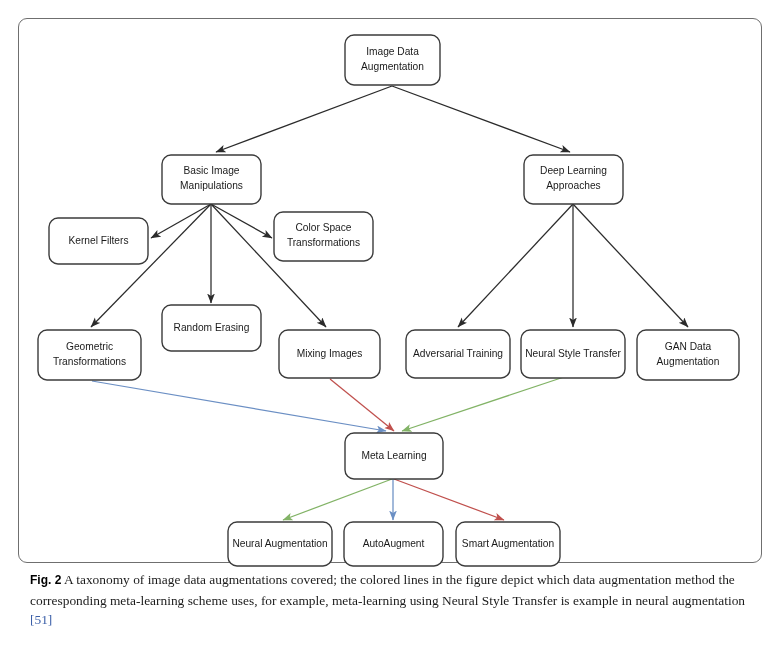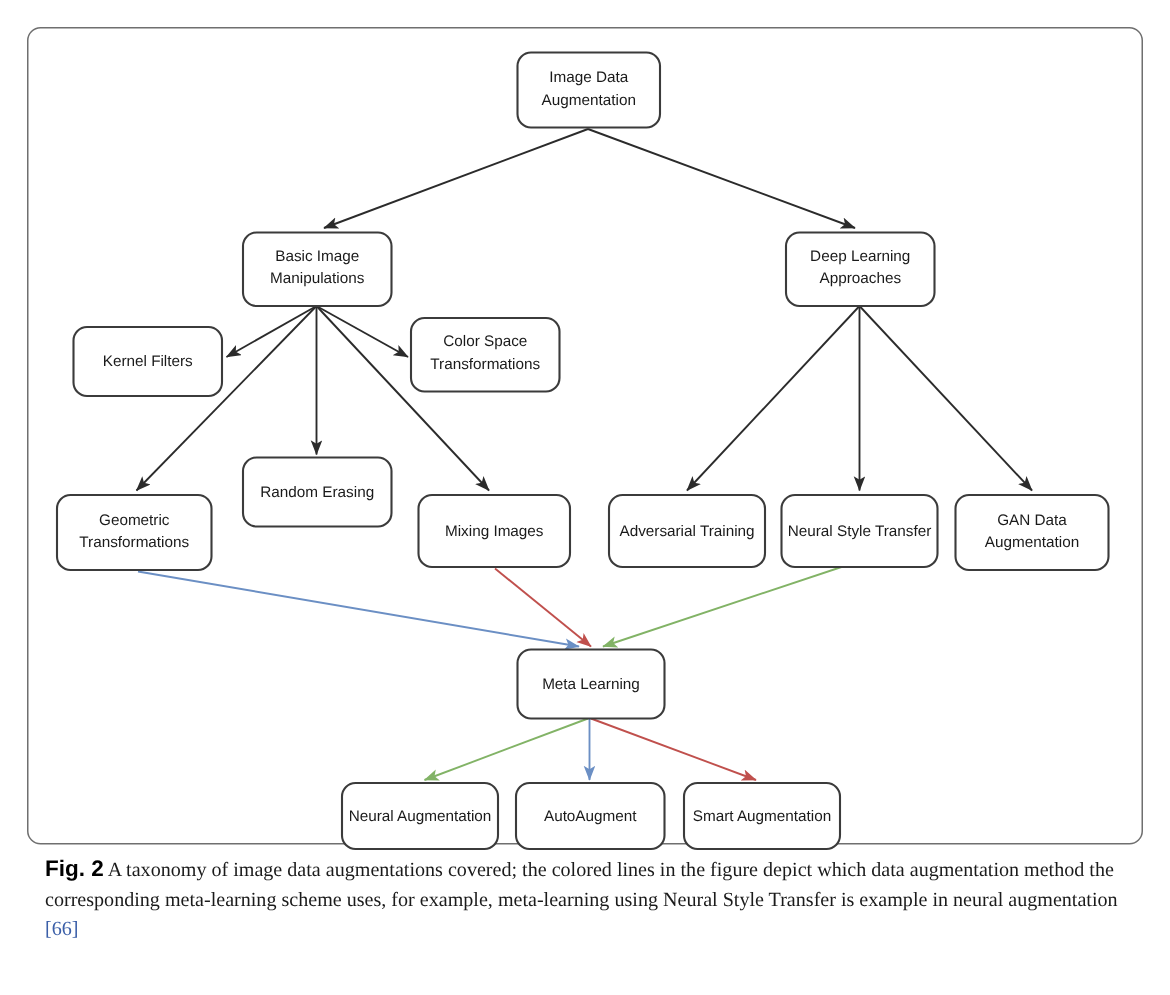--- a/index.html
+++ b/index.html
@@ -65,21 +65,21 @@
     width: 722px;
     font-family: "Liberation Serif", serif;
     font-size: 13.4px;
     line-height: 19.5px;
     color: #1b1b1b;
     text-align: left;
   }
   #caption .fig-label {
     font-family: "Liberation Sans", sans-serif;
     font-weight: bold;
-    font-size: 15px;
+    font-size: 12px;
     color: #000000;
   }
   #caption .cite-ref {
     color: #3b5fa8;
   }
 </style>
 </head>
 <body>
 
 <div id="figure-root">
@@ -202,15 +202,15 @@
       <rect class="node-box" x="344" y="522" width="99" height="44" rx="9" ry="9"></rect>
       <text class="node-label" x="393.5" y="544.5">AutoAugment</text>
     </g>
 
     <g>
       <rect class="node-box" x="456" y="522" width="104" height="44" rx="9" ry="9"></rect>
       <text class="node-label" x="508" y="544.5">Smart Augmentation</text>
     </g>
   </svg>
 
-  <div id="caption"><span class="fig-label">Fig. 2</span> <span>A taxonomy of image data augmentations covered; the colored lines in the figure depict which data augmentation method the corresponding meta-learning scheme uses, for example, meta-learning using Neural Style Transfer is example in neural augmentation </span><span class="cite-ref">[66]</span></div>
+  <div id="caption"><span class="fig-label">Fig. 2</span> <span>A taxonomy of image data augmentations covered; the colored lines in the figure depict which data augmentation method the corresponding meta-learning scheme uses, for example, meta-learning using Neural Style Transfer is example in neural augmentation </span><span class="cite-ref">[51]</span></div>
 
 </div>
 
 </body></html>

